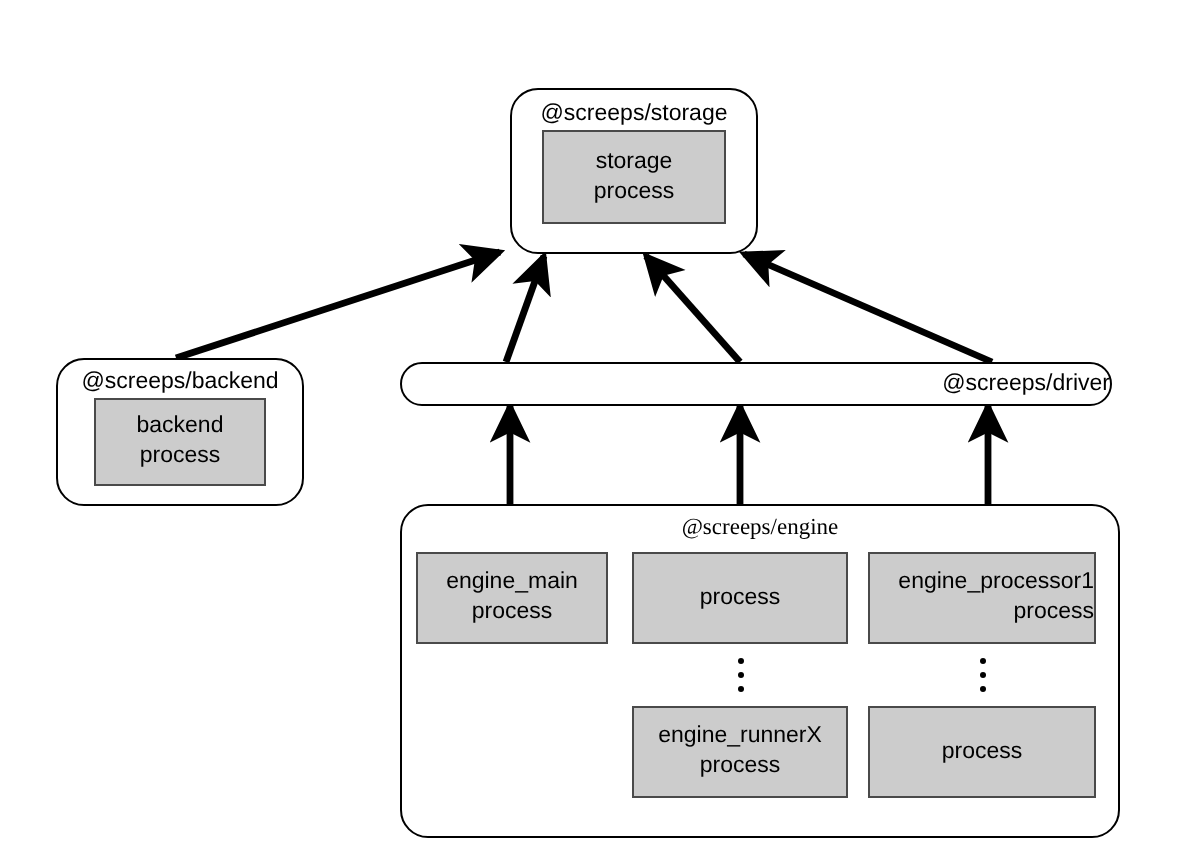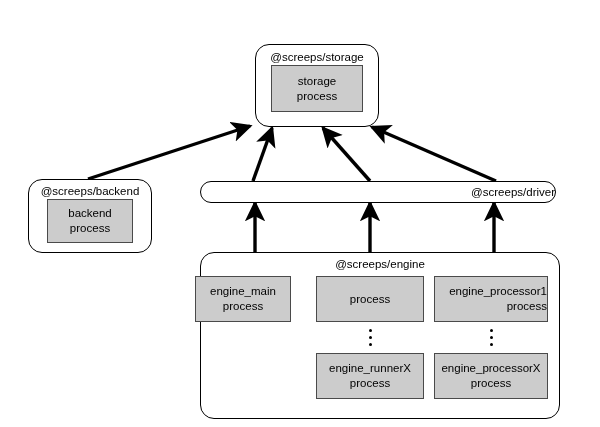--- a/index.html
+++ b/index.html
@@ -130,24 +130,24 @@
   <div class="proc" style="left:47px; top:185px; width:86px; height:44px;">
     <span>backend</span>
     <span>process</span>
   </div>
 
   <div class="pill" style="left:200px; top:167px; width:356px; height:22px;justify-content:flex-end;">
     <span>@screeps/driver</span>
   </div>
 
   <div class="pkg" style="left:200px; top:238px; width:360px; height:167px;">
-    <div class="pkg-title" style="top:4px;">@screeps/engine</div>
+    <div class="pkg-title" style="top:4px;font-family:Liberation Serif, serif;">@screeps/engine</div>
   </div>
 
-  <div class="proc" style="left:195px; top:262px; width:96px; height:46px;">
+  <div class="proc" style="left:208px; top:262px; width:96px; height:46px;">
     <span>engine_main</span>
     <span>process</span>
   </div>
   <div class="proc" style="left:316px; top:262px; width:108px; height:46px;">
     <span>process</span>
   </div>
   <div class="proc" style="left:434px; top:262px; width:114px; height:46px;align-items:flex-end;">
     <span>engine_processor1</span>
     <span>process</span>
   </div>
@@ -161,17 +161,16 @@
     <i></i>
     <i></i>
     <i></i>
   </div>
 
   <div class="proc" style="left:316px; top:339px; width:108px; height:46px;">
     <span>engine_runnerX</span>
     <span>process</span>
   </div>
   <div class="proc" style="left:434px; top:339px; width:114px; height:46px;">
-    <span>engine_processorX</span>
     <span>process</span>
   </div>
 
 </div>
 
 </body></html>

